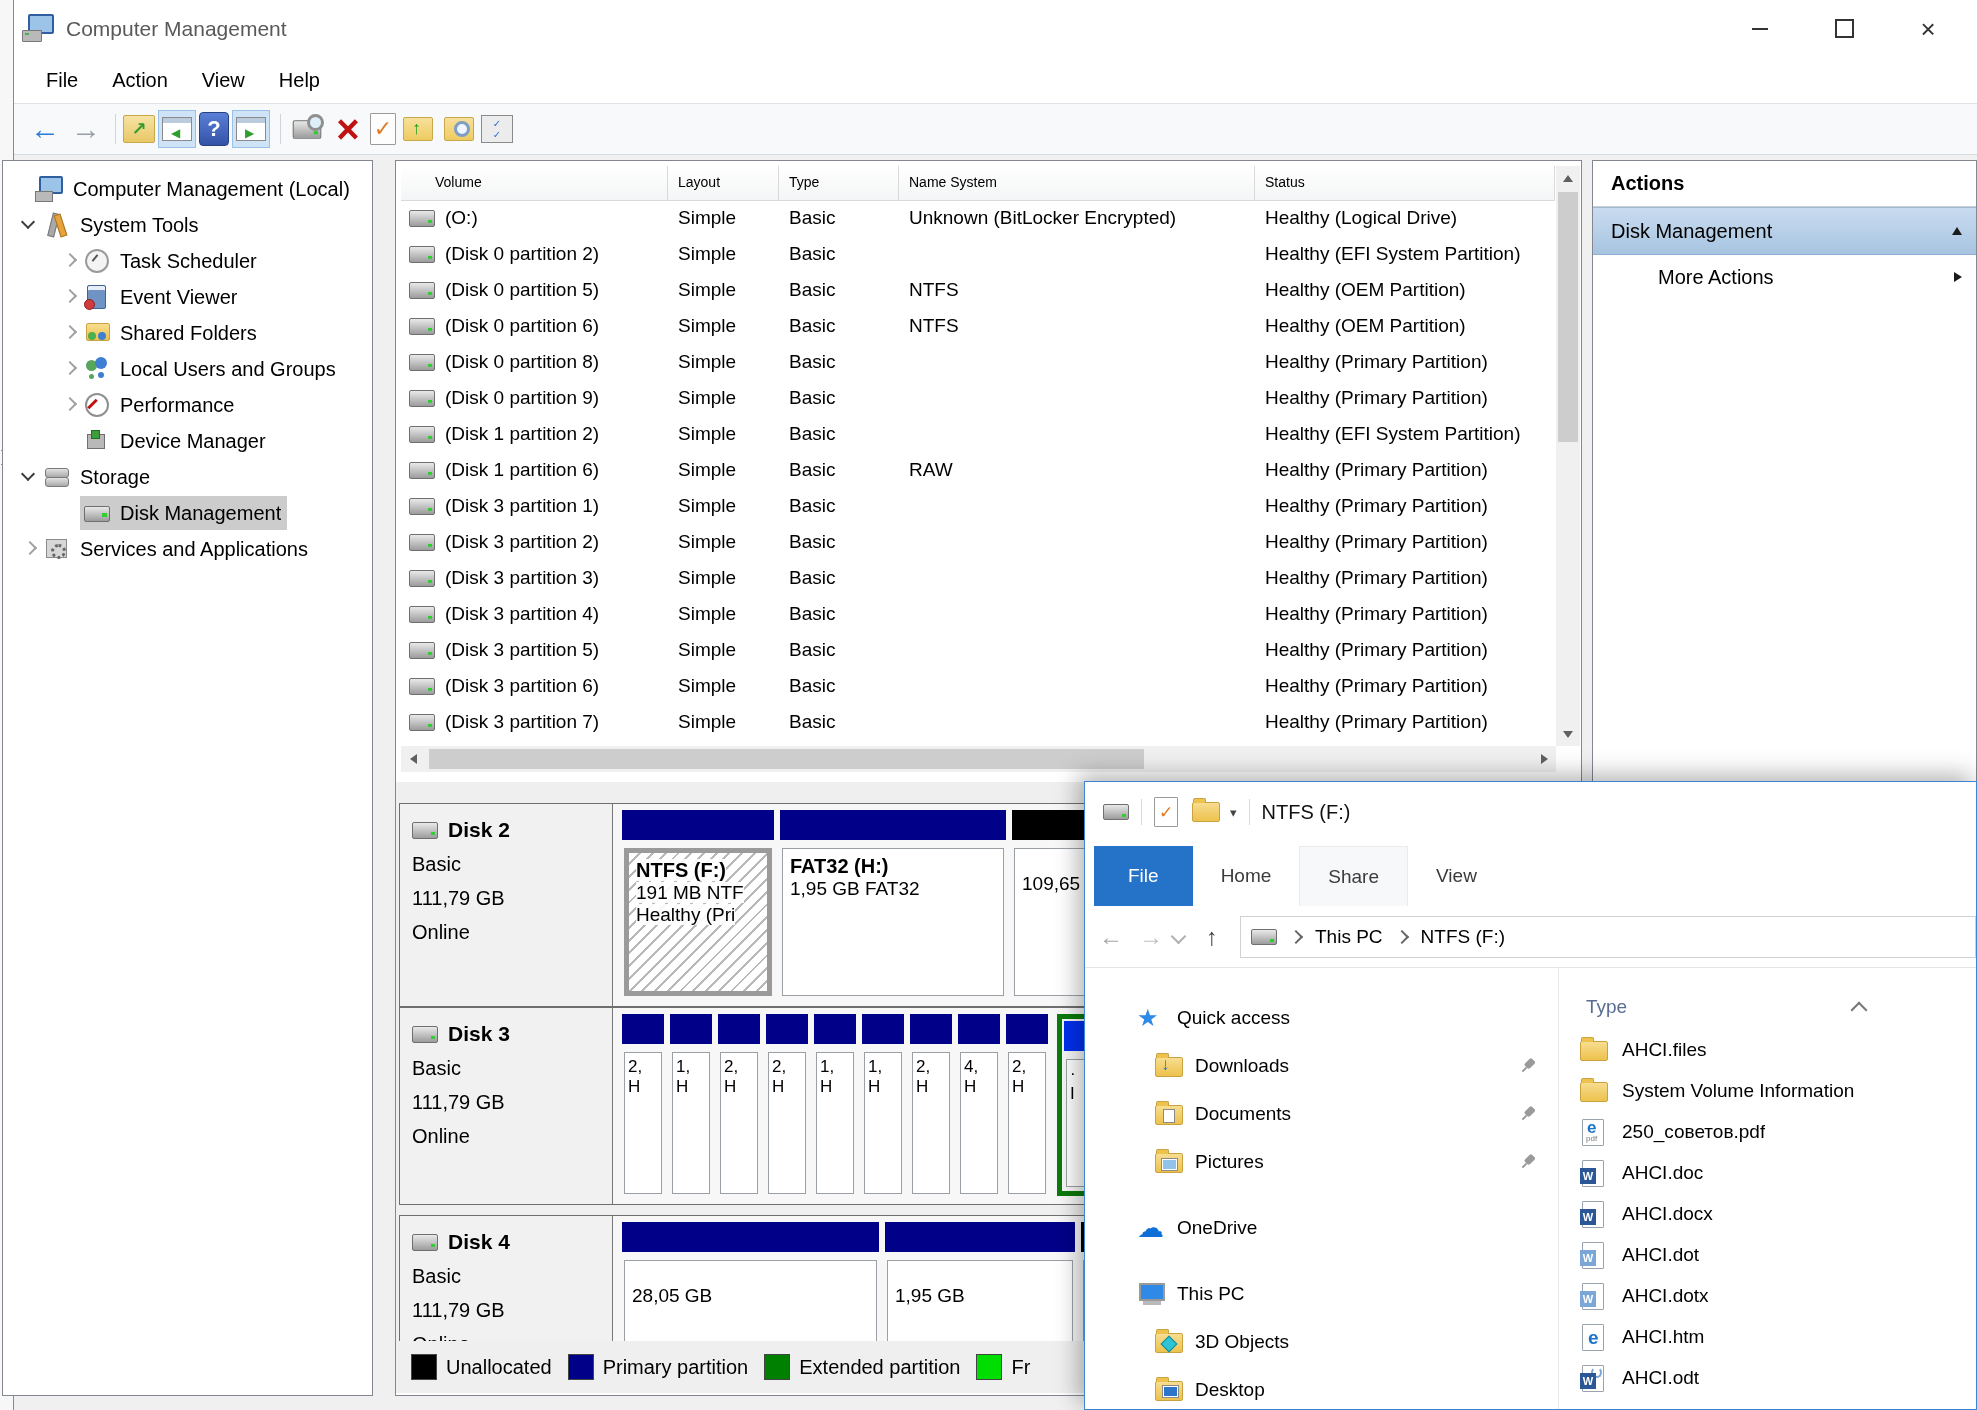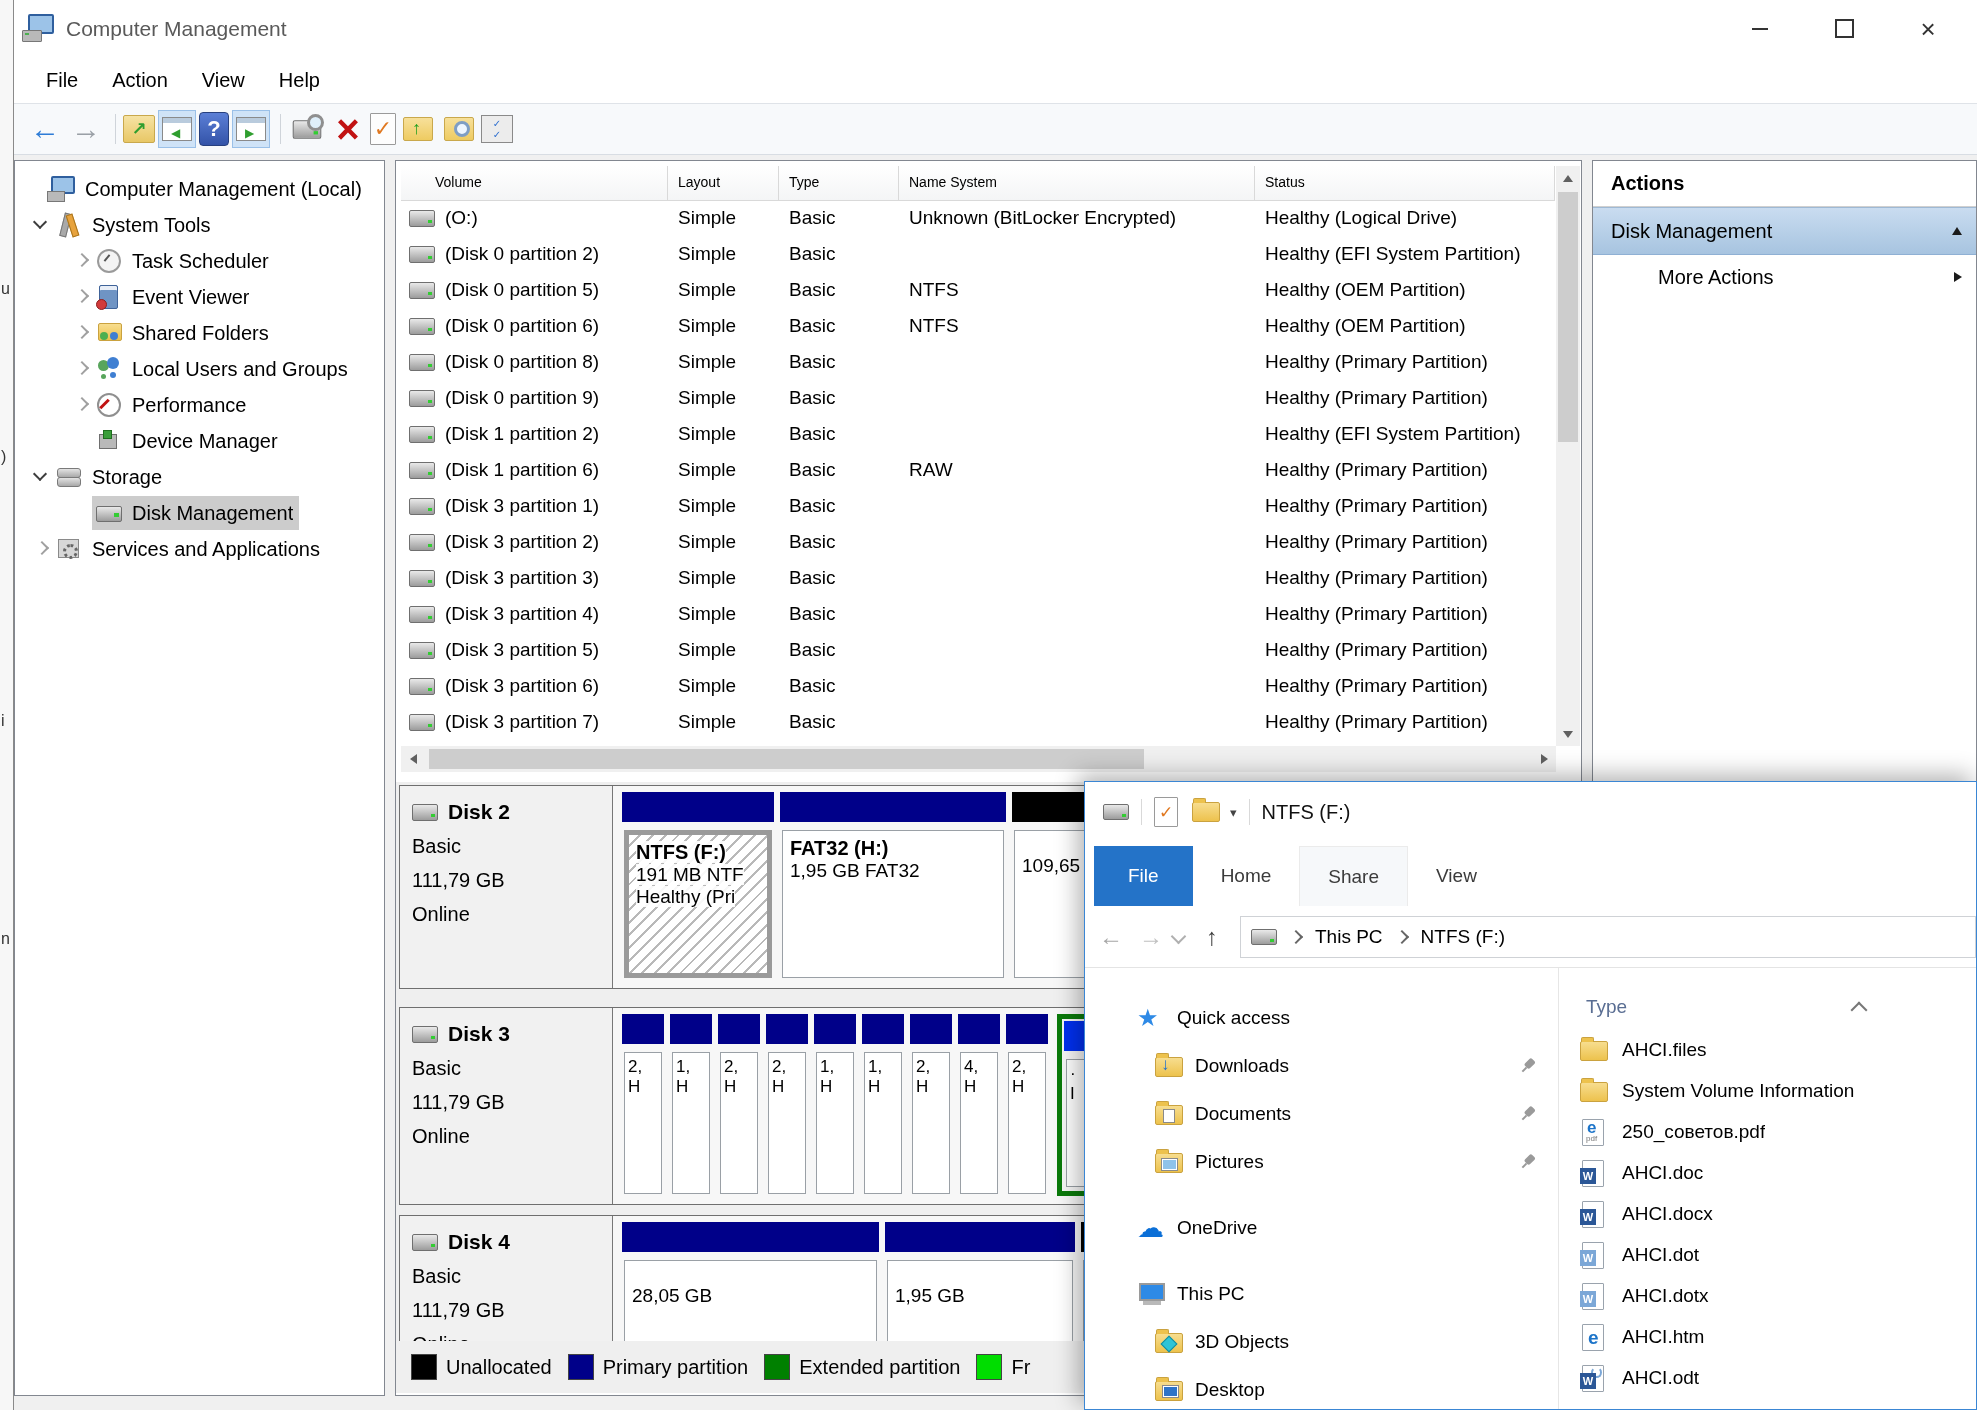--- a/index.html
+++ b/index.html
@@ -49,21 +49,21 @@
   .k-props{background:#fdfdfd;border:1px solid #9a9a9a;width:24px;height:30px;border-radius:1px;}
   .k-props::after{content:"\2713";color:#e07820;font-size:22px;font-weight:bold;}
   .fmini{width:28px;height:22px;background:linear-gradient(#f7e09a,#eecb61);border:1px solid #c9a84c;border-radius:2px;position:relative;}
   .k-folderup .fmini::after{content:"\2191";position:absolute;left:8px;top:0px;color:#1e9e1e;font-weight:bold;font-size:18px;}
   .k-foldersearch .fmini::after{content:"";position:absolute;left:9px;top:3px;width:10px;height:10px;border:3px solid #7f9ec4;border-radius:50%;background:#eef6ff;}
   .k-checklist{width:30px;height:26px;background:#ececec;border:1px solid #8a8a8a;}
   .k-checklist::after{content:"\2713\A\2713";white-space:pre;color:#2e6fd0;font-size:10px;font-weight:bold;line-height:11px;}
 
   
   .pane{background:#fff;border:1px solid #828790;box-sizing:border-box;}
-  #leftpane{left:14px;top:160px;width:371px;height:1236px;}
+  #leftpane{left:2px;top:160px;width:371px;height:1236px;}
   #midpane{left:395px;top:160px;width:1187px;height:1236px;overflow:hidden;}
   #actpane{left:1592px;top:160px;width:385px;height:1236px;}
 
   
   #tree{padding-top:10px;}
   .trow2{height:36px;display:flex;align-items:center;font-size:20px;}
   .trow2.k-d0{padding-left:6px;}
   .trow2.k-d1{padding-left:13px;}
   .trow2.k-d2{padding-left:53px;}
   .chev{width:24px;height:24px;position:relative;flex:0 0 24px;}
@@ -594,21 +594,21 @@
       <div class="abs sbarrow" style="left:0;top:0;width:24px;height:26px;">
           <div class="tri left"></div>
         </div>
       <div class="abs sbthumb" style="left:28px;top:3px;width:715px;height:20px;"></div>
       <div class="abs sbarrow" style="left:1131px;top:0;width:24px;height:26px;">
           <div class="tri right"></div>
         </div>
     </div>
 
     <div class="abs" id="diskarea">
-      <div class="dblock" style="top:3px;">
+      <div class="dblock" style="top:21px;">
         <div class="dlabel">
           <div class="nm">
               <span class="hdd"></span>
               <span>Disk 2</span>
             </div>
           <div class="ln">Basic</div>
           <div class="ln">111,79 GB</div>
           <div class="ln">Online</div>
         </div>
         <div class="pstrip">

